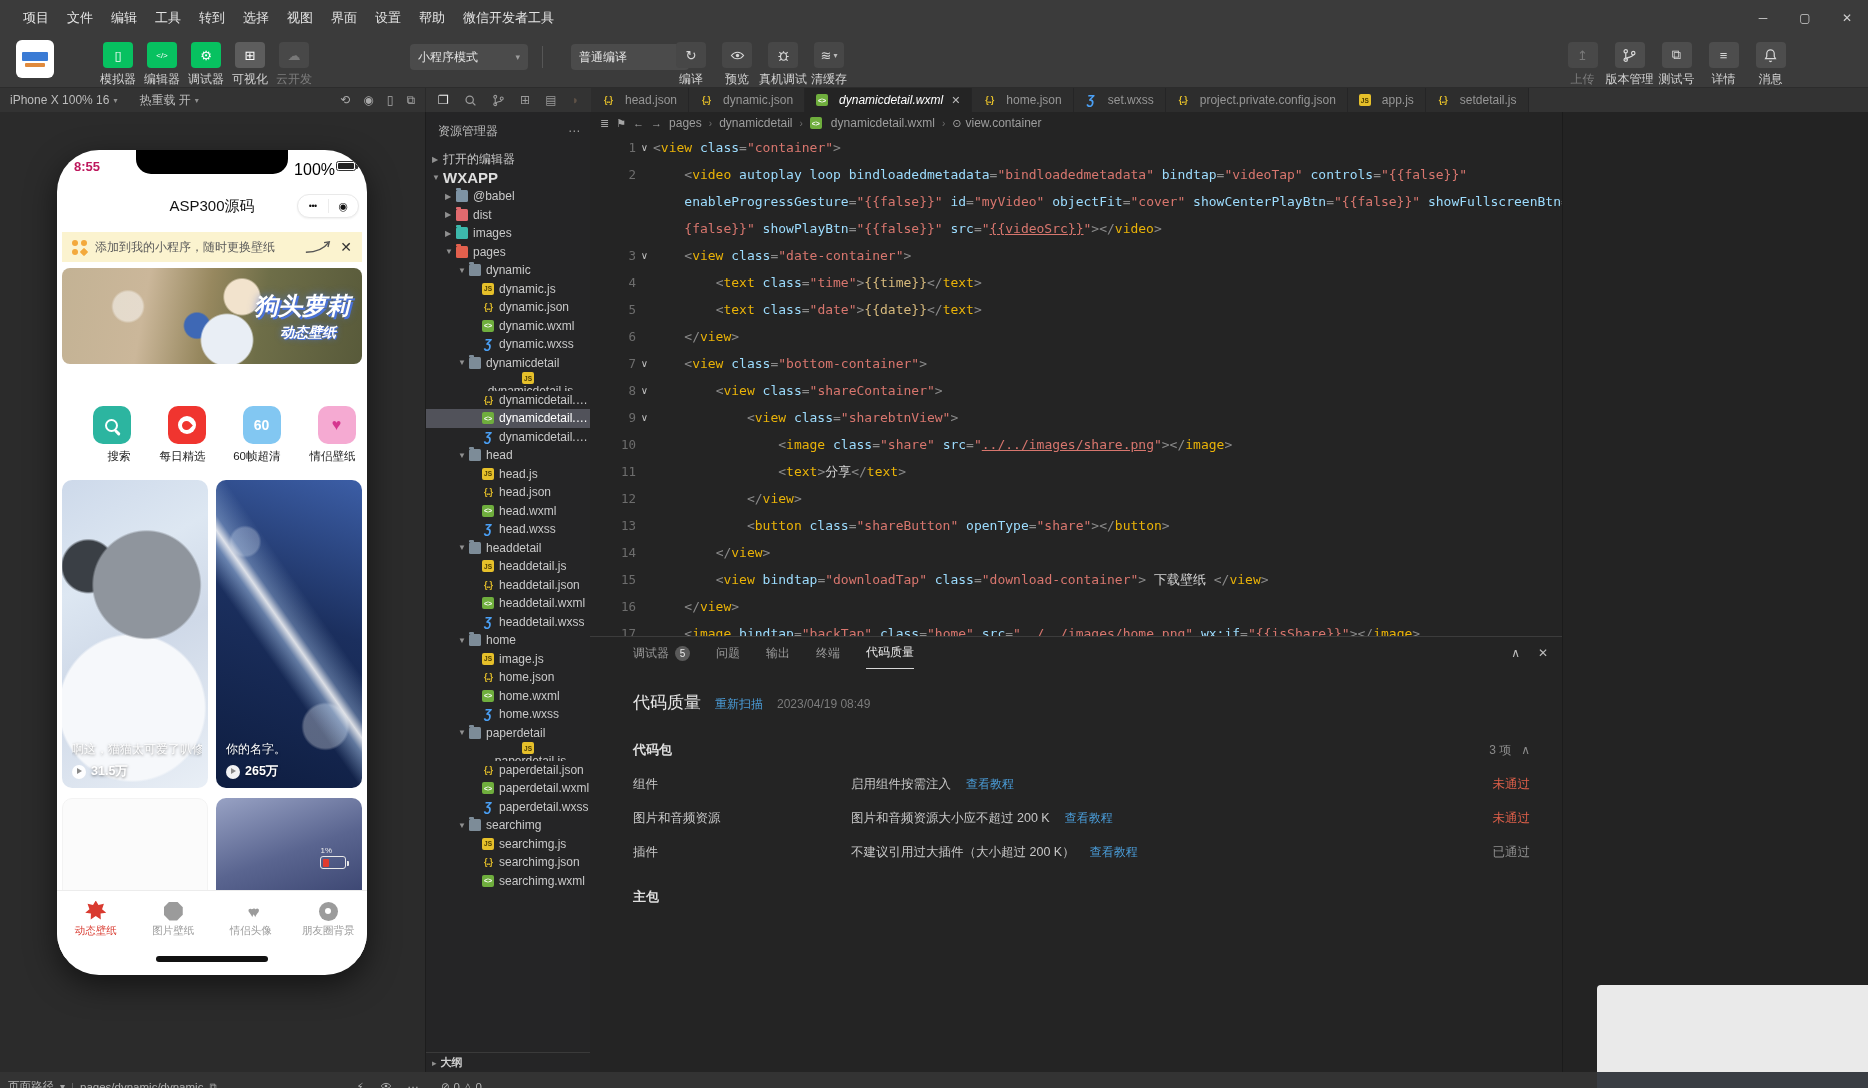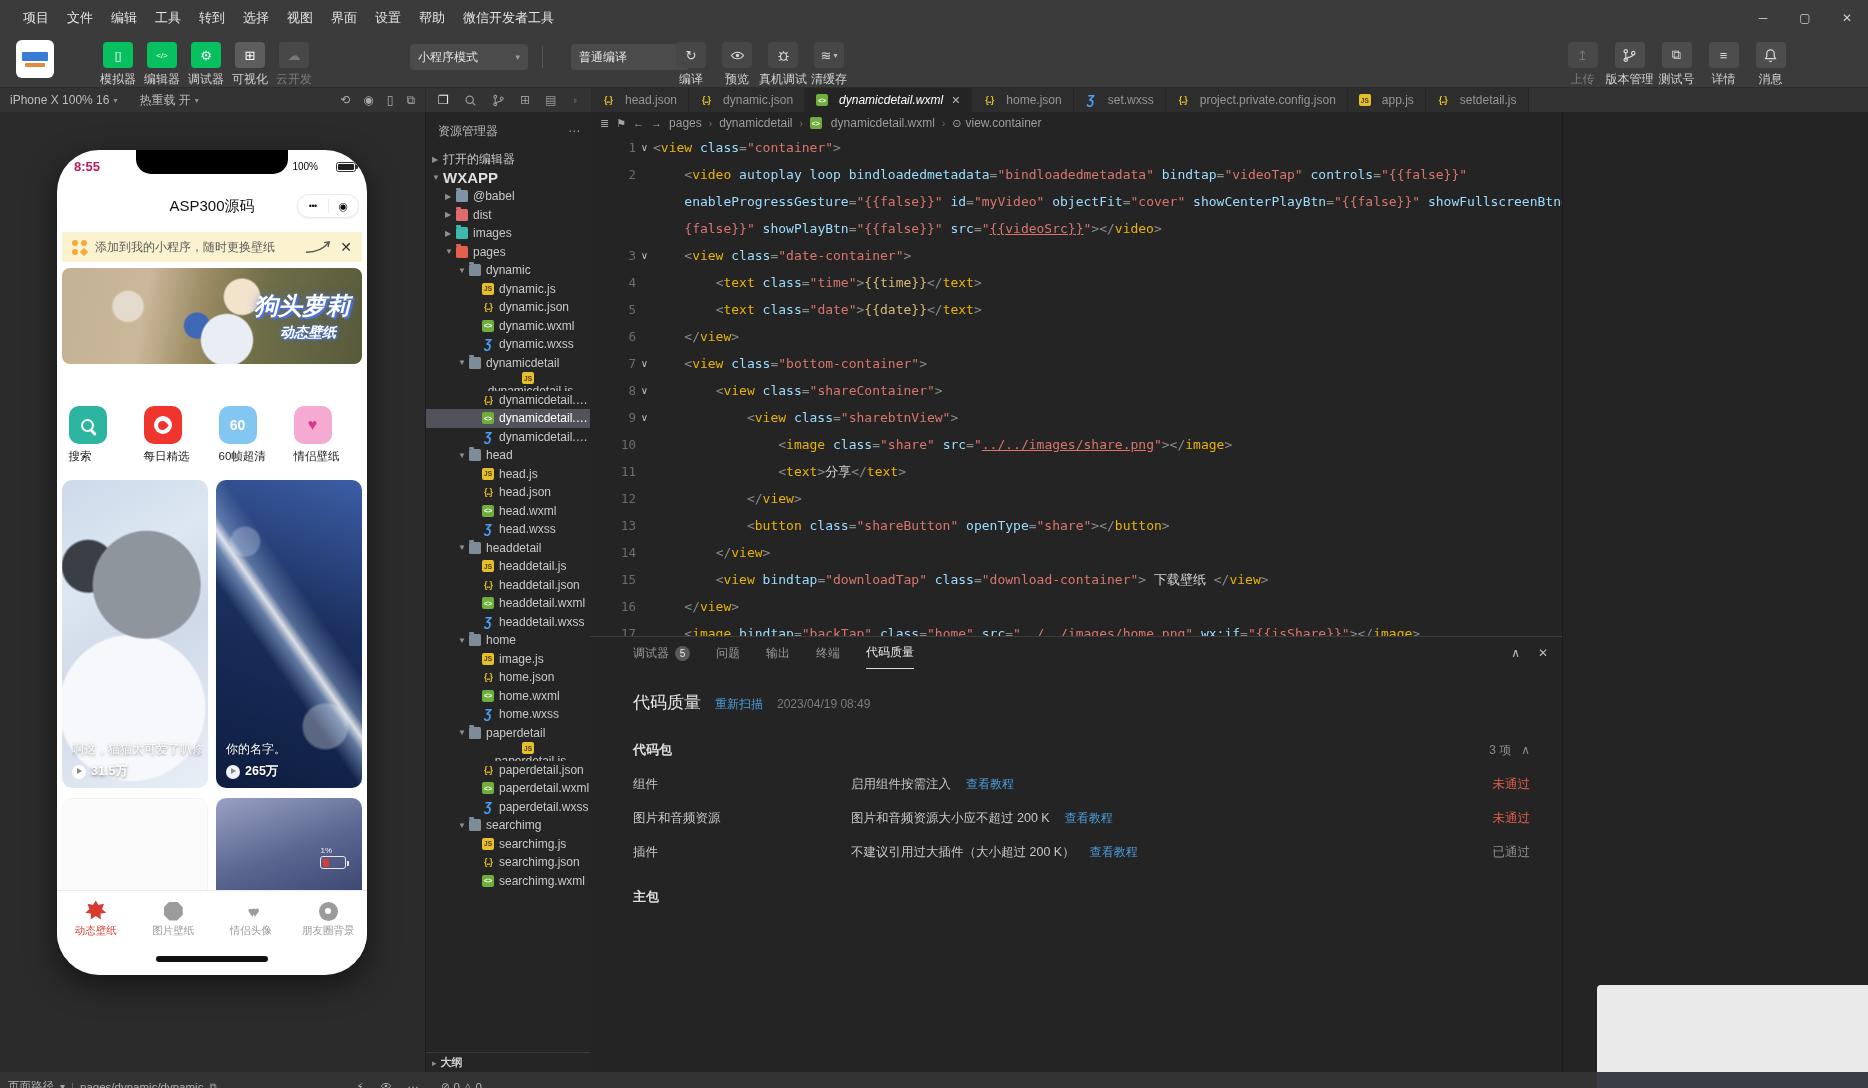--- a/index.html
+++ b/index.html
@@ -130,21 +130,21 @@
   .sb-tools svg{width:12px;height:12px}
 
   
   .watermark{position:absolute;left:1597px;top:985px;width:271px;height:103px;background:rgba(250,250,250,.93);border-radius:4px 0 0 0;z-index:9}
   .watermark .wm-footer{position:absolute;left:0;bottom:0;width:100%;height:16px;background:#3a3e44}
 
   
   .phone{position:absolute;left:57px;top:38px;width:310px;height:825px;background:#fff;border-radius:42px;box-shadow:0 10px 30px rgba(0,0,0,.55);overflow:hidden}
   .p-notch{position:absolute;left:50%;top:0;transform:translateX(-50%);width:152px;height:24px;background:#000;border-radius:0 0 15px 15px}
   .p-time{position:absolute;left:17px;top:9px;font-size:13px;font-weight:bold;color:#be185d}
-  .p-batt{position:absolute;right:11px;top:11px;display:flex;align-items:center;gap:18px;font-size:10px;color:#000}
+  .p-batt{position:absolute;right:11px;top:11px;display:flex;align-items:flex-start;gap:1px;font-size:16px;color:#000}
   .batt-shape{width:20px;height:10px;border:1px solid #333;border-radius:2.5px;position:relative;padding:1px}
   .batt-shape i{display:block;width:100%;height:100%;background:#222;border-radius:1px}
   .batt-shape::after{content:"";position:absolute;right:-3px;top:2.5px;width:2px;height:4px;background:#333;border-radius:0 1px 1px 0}
   .p-nav{position:absolute;left:0;top:40px;width:100%;height:32px}
   .p-nav .title{text-align:center;font-size:15px;color:#111;line-height:32px}
   .capsule{position:absolute;right:8px;top:4px;width:62px;height:24px;border:1px solid #e9e9e9;border-radius:13px;background:#fff;display:flex;align-items:center;box-shadow:0 1px 2px rgba(0,0,0,.06)}
   .capsule .dots{flex:1;text-align:center;font-size:9px;letter-spacing:-.5px;color:#111}
   .capsule .divi{width:1px;height:14px;background:#ececec}
   .capsule .circ{flex:1;text-align:center;font-size:11px;color:#111}
   .p-banner{position:absolute;left:5px;top:82px;right:5px;height:30px;background:#fbf3cf;display:flex;align-items:center;padding:0 10px}
@@ -157,21 +157,21 @@
   .p-banner .close{font-size:14px;color:#333;margin-left:9px;flex:none}
   .p-hero{position:absolute;left:5px;top:118px;right:5px;height:96px;border-radius:8px;overflow:hidden;
     background:radial-gradient(circle at 22% 40%,rgba(255,255,255,.5) 0 6%,transparent 7%),
     radial-gradient(circle at 60% 30%,#f2e3cd 0 9%,transparent 10%),
     radial-gradient(circle at 55% 75%,#e9eef5 0 14%,transparent 15%),
     radial-gradient(circle at 45% 60%,#3e68b5 0 7%,transparent 8%),
     linear-gradient(100deg,#c3b294 0%,#cbb79a 28%,#97885f 48%,#6e6e48 66%,#585a3a 100%)}
   .p-hero .h-title{position:absolute;right:12px;top:22px;font-size:24px;font-weight:bold;font-style:italic;color:#fff;text-shadow:2px 2px 0 #4a72d8,0 0 8px rgba(74,114,216,.8)}
   .p-hero .h-sub{position:absolute;right:26px;top:56px;font-size:14px;font-weight:bold;font-style:italic;color:#fff;text-shadow:1px 1px 0 #4a72d8,0 0 6px rgba(74,114,216,.9)}
   .p-quick{position:absolute;left:5px;top:256px;right:5px;height:64px;display:flex;justify-content:space-around}
-  .qitem{display:flex;flex-direction:column;align-items:flex-start;width:62px}
+  .qitem{display:flex;flex-direction:column;align-items:flex-end;width:62px}
   .qbox{width:38px;height:38px;border-radius:10px;display:flex;align-items:center;justify-content:center}
   .qlabel{font-size:11.5px;color:#222;margin-top:5px;white-space:nowrap}
   .qb-search{background:#2cb5a0}
   .qb-search .mag{width:13px;height:13px;border:2.5px solid #fff;border-radius:50%;position:relative}
   .qb-search .mag::after{content:"";position:absolute;right:-5px;bottom:-4px;width:7px;height:2.5px;background:#fff;transform:rotate(45deg);border-radius:2px}
   .qb-daily{background:#f0352f}
   .qb-daily .ring{width:18px;height:18px;background:#fff;border-radius:50%;display:flex;align-items:center;justify-content:center}
   .qb-daily .ring i{display:block;width:9px;height:9px;background:#f0352f;border-radius:50% 0 50% 50%;transform:rotate(45deg)}
   .qb-60{background:#82c7f2;color:#fff;font-weight:bold;font-size:14px}
   .qb-love{background:#f5aad2;color:#d6368f;font-size:16px}

